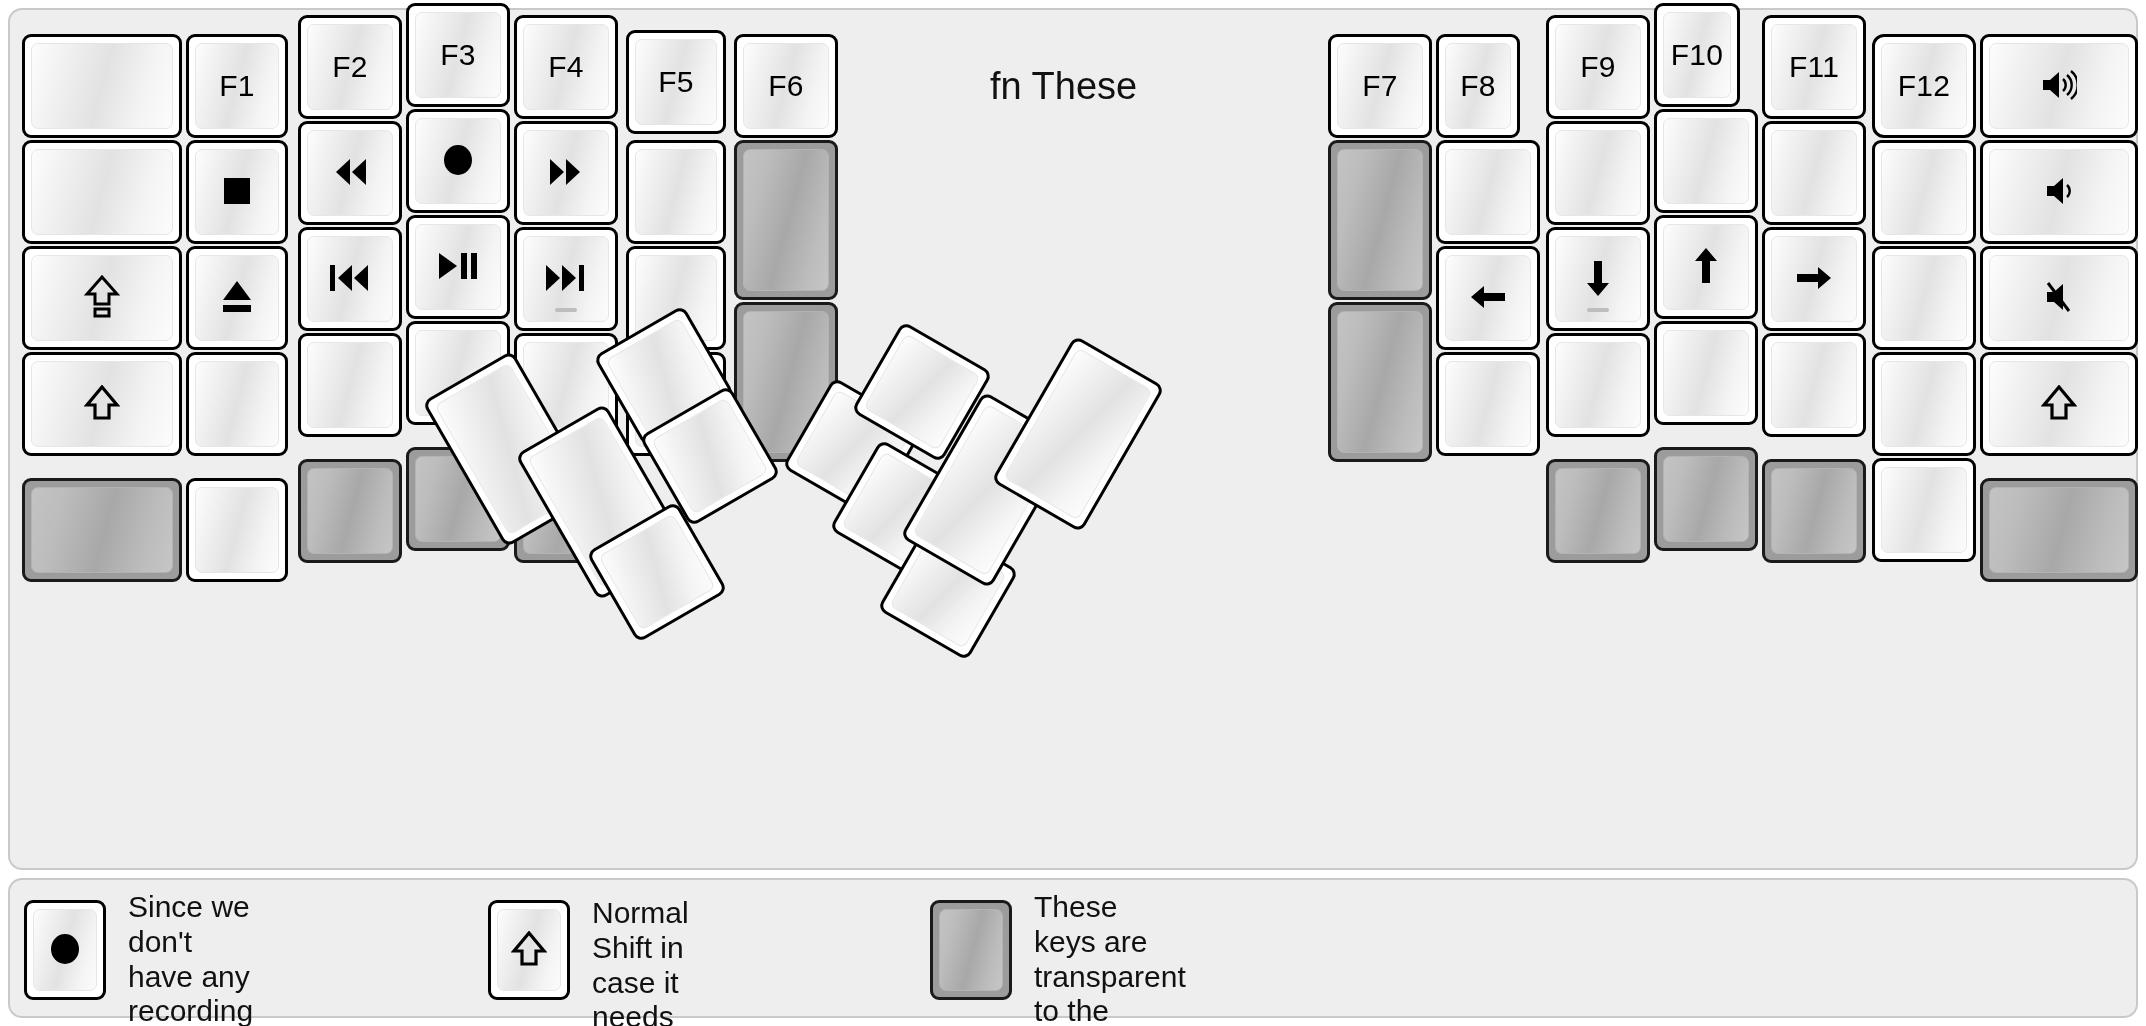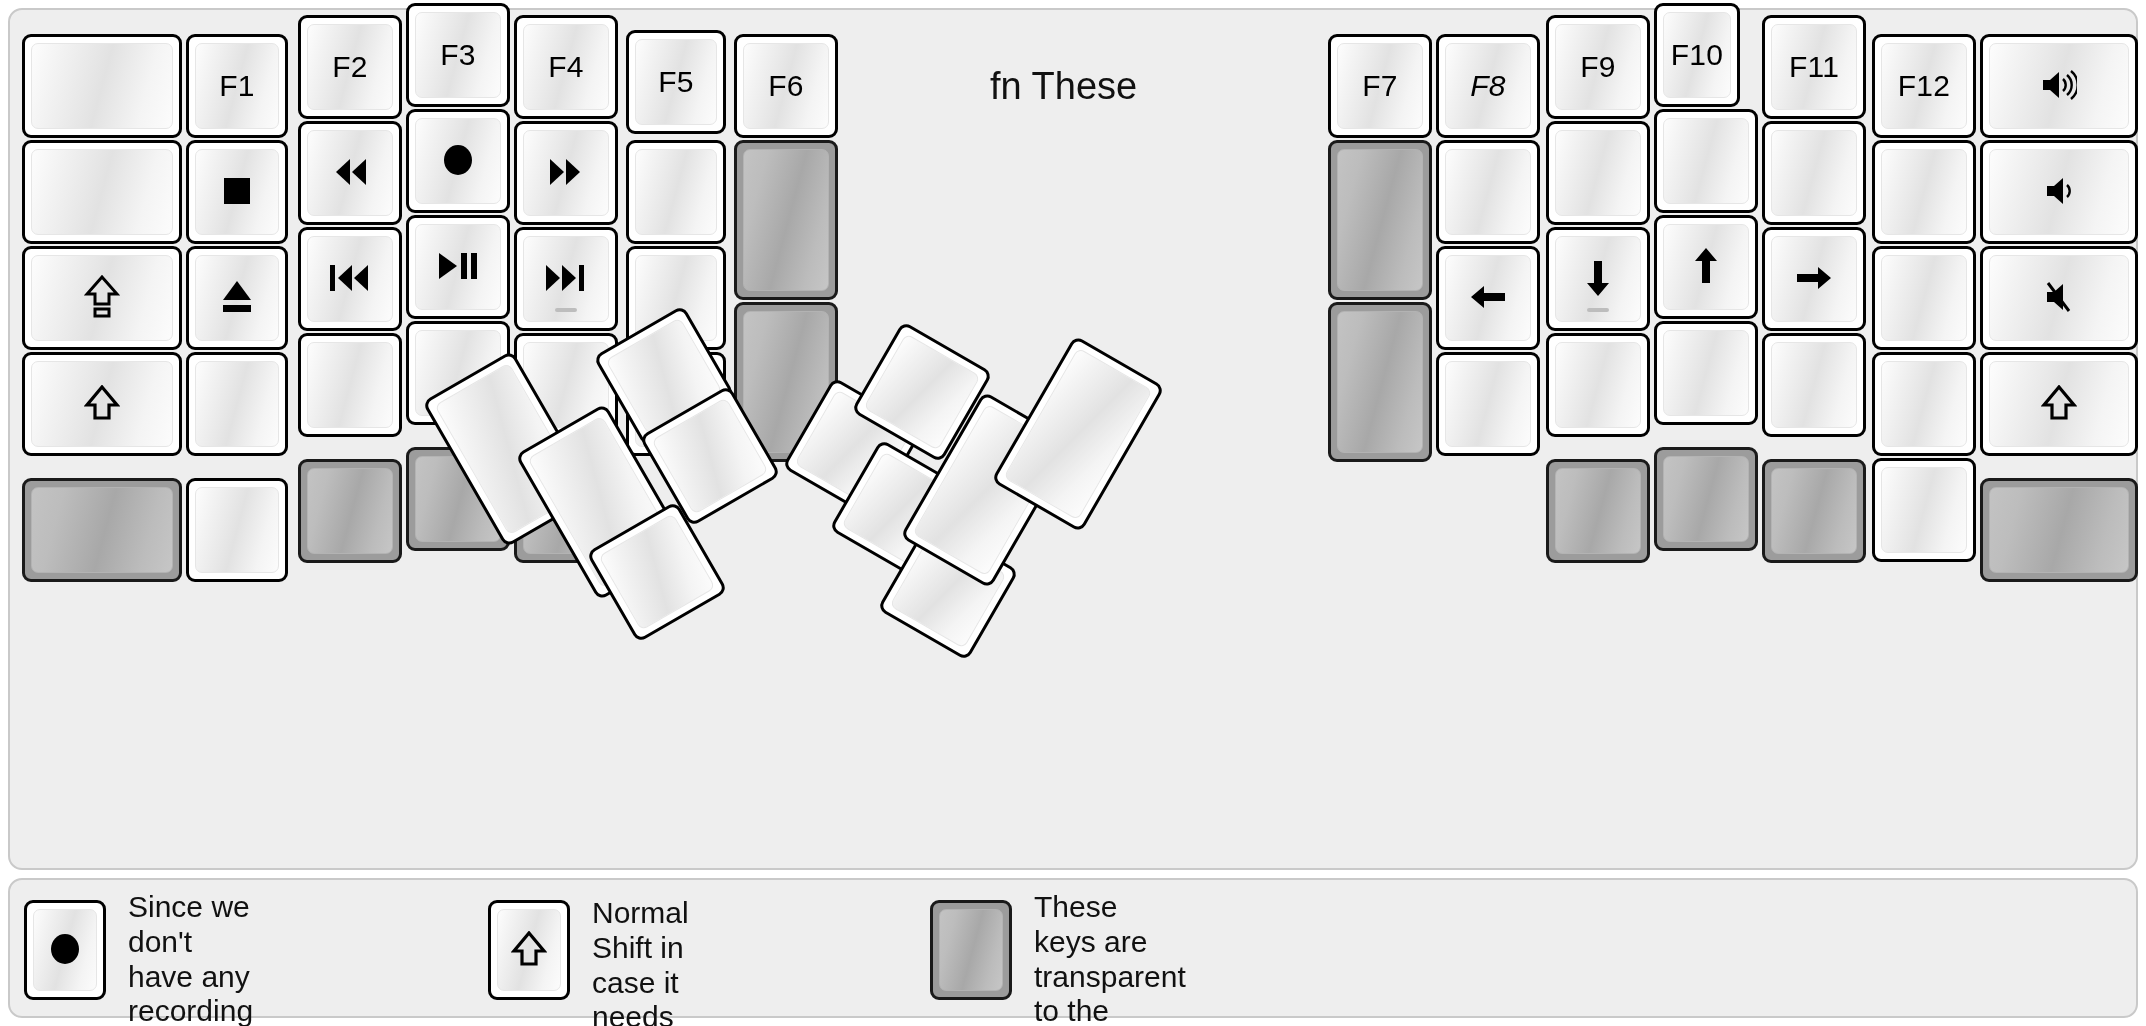--- a/index.html
+++ b/index.html
@@ -210,21 +210,21 @@
           <div class="top">
             <span class="lbl">F7</span>
           </div>
         </div>
         <div class="key trans" style="left: 1318px; top: 130px; width: 104px; height: 160px;">
           <div class="top"></div>
         </div>
         <div class="key trans" style="left: 1318px; top: 292px; width: 104px; height: 160px;">
           <div class="top"></div>
         </div>
-        <div class="key" style="left: 1426px; top: 24px; width: 104px; height: 104px; font-style: italic;">
+        <div class="key" style="left: 1426px; top: 24px; width: 84px; height: 104px;">
           <div class="top">
             <span class="lbl">F8</span>
           </div>
         </div>
         <div class="key" style="left: 1426px; top: 130px; width: 104px; height: 104px;">
           <div class="top"></div>
         </div>
         <div class="key" style="left: 1426px; top: 236px; width: 104px; height: 104px;">
           <div class="top">
             <span class="glyph"><svg width="42" height="32" viewBox="0 0 42 32" xmlns="http://www.w3.org/2000/svg">
@@ -292,21 +292,21 @@
                 <path d="M38 16 L25 5 L25 12 L4 12 L4 20 L25 20 L25 27 Z" fill="#000"></path>
               </svg></span>
           </div>
         </div>
         <div class="key" style="left: 1752px; top: 323px; width: 104px; height: 104px;">
           <div class="top"></div>
         </div>
         <div class="key trans" style="left: 1752px; top: 449px; width: 104px; height: 104px;">
           <div class="top"></div>
         </div>
-        <div class="key" style="left: 1862px; top: 24px; width: 104px; height: 104px;">
+        <div class="key" style="left: 1862px; top: 24px; width: 104px; height: 104px; border-radius: 12px;">
           <div class="top">
             <span class="lbl">F12</span>
           </div>
         </div>
         <div class="key" style="left: 1862px; top: 130px; width: 104px; height: 104px;">
           <div class="top"></div>
         </div>
         <div class="key" style="left: 1862px; top: 236px; width: 104px; height: 104px;">
           <div class="top"></div>
         </div>

